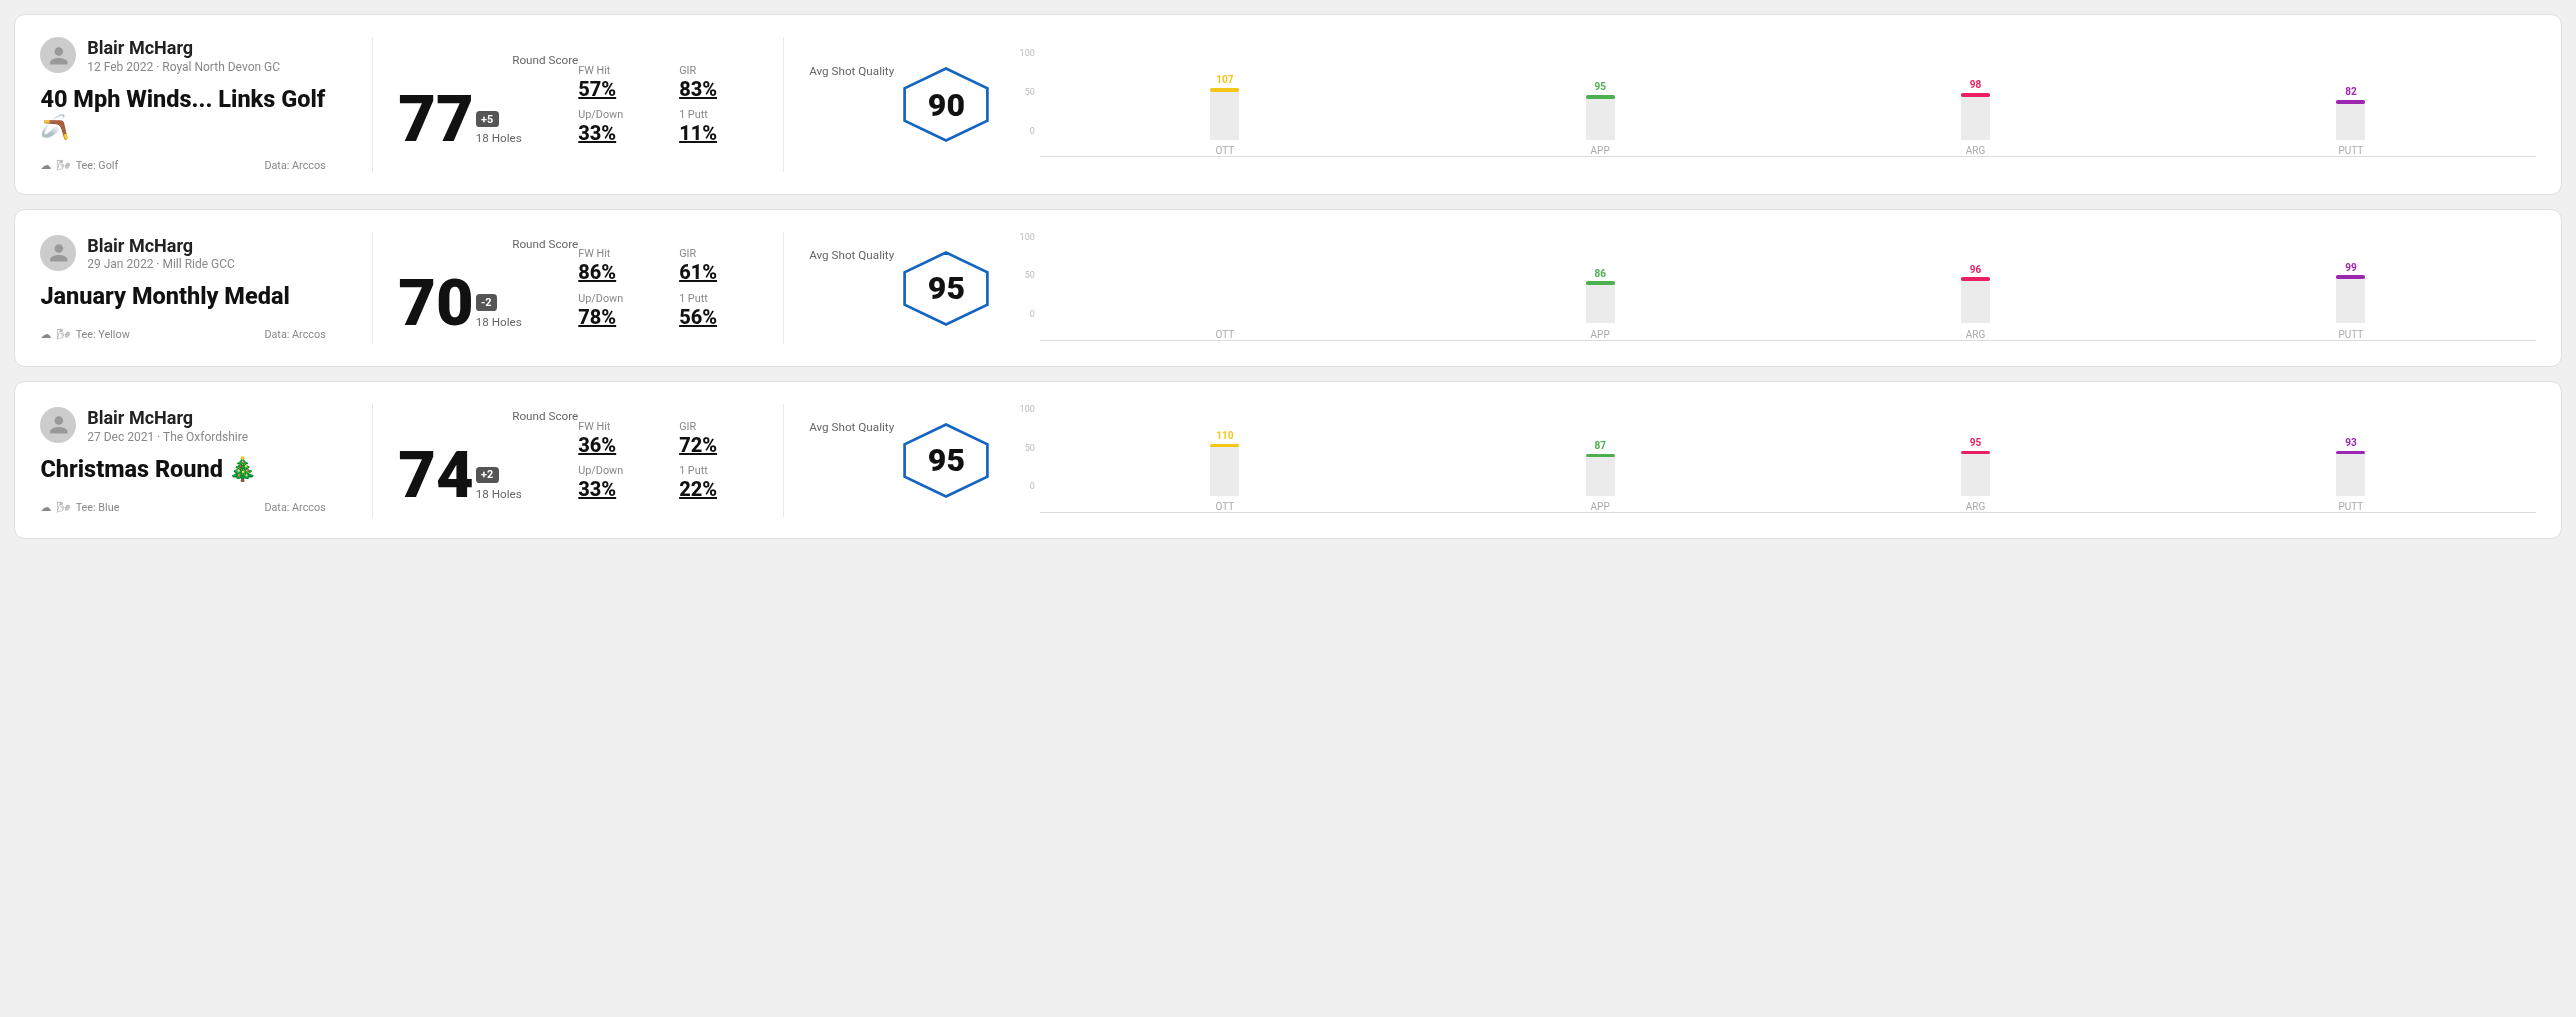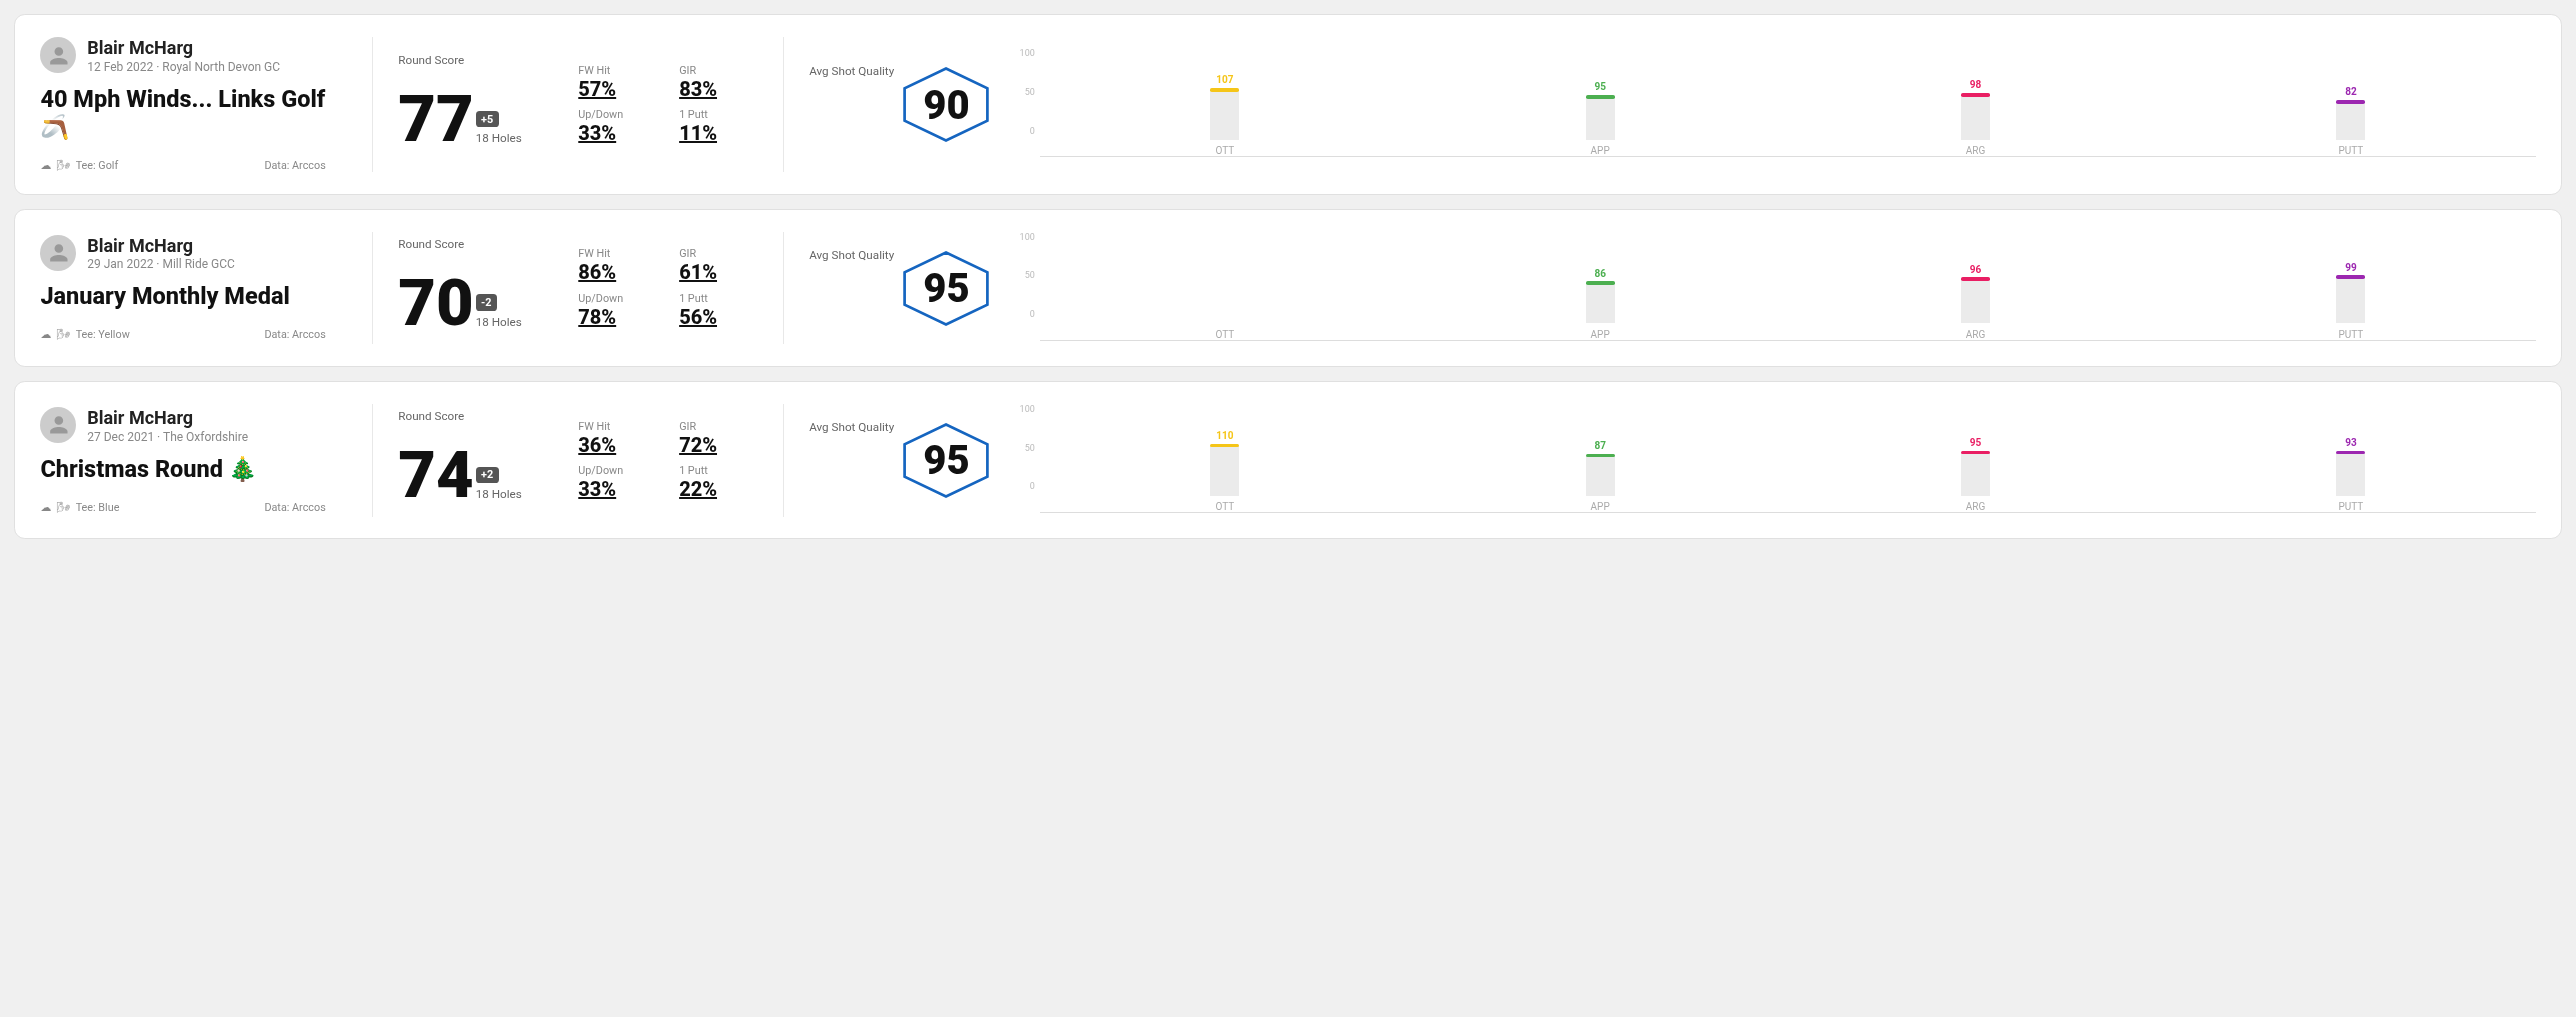--- a/index.html
+++ b/index.html
@@ -76,20 +76,21 @@
     }
     .divider-v {
       width: 0.9px;
       background: #e8e8e8;
       align-self: stretch;
       margin: 0 25px;
     }
     .score-section {
       width: 180px;
       flex-shrink: 0;
+      text-align: right;
     }
     .score-label {
       font-size: 11.7px;
       color: #666;
       margin-bottom: 3.6px;
     }
     .score-row {
       display: flex;
       align-items: flex-end;
       gap: 2px;
@@ -165,21 +166,21 @@
       font-size: 11.7px;
       color: #666;
       align-self: flex-start;
     }
     .hexagon-wrapper {
       position: relative;
       width: 90px;
       height: 81px;
     }
     .hexagon-score {
-      font-size: 40px;
+      font-size: 32px;
       font-weight: 900;
       color: #111;
       position: absolute;
       top: 50%;
       left: 50%;
       transform: translate(-50%, -50%);
     }
     .hex-svg {
       width: 90px;
       height: 81px;

